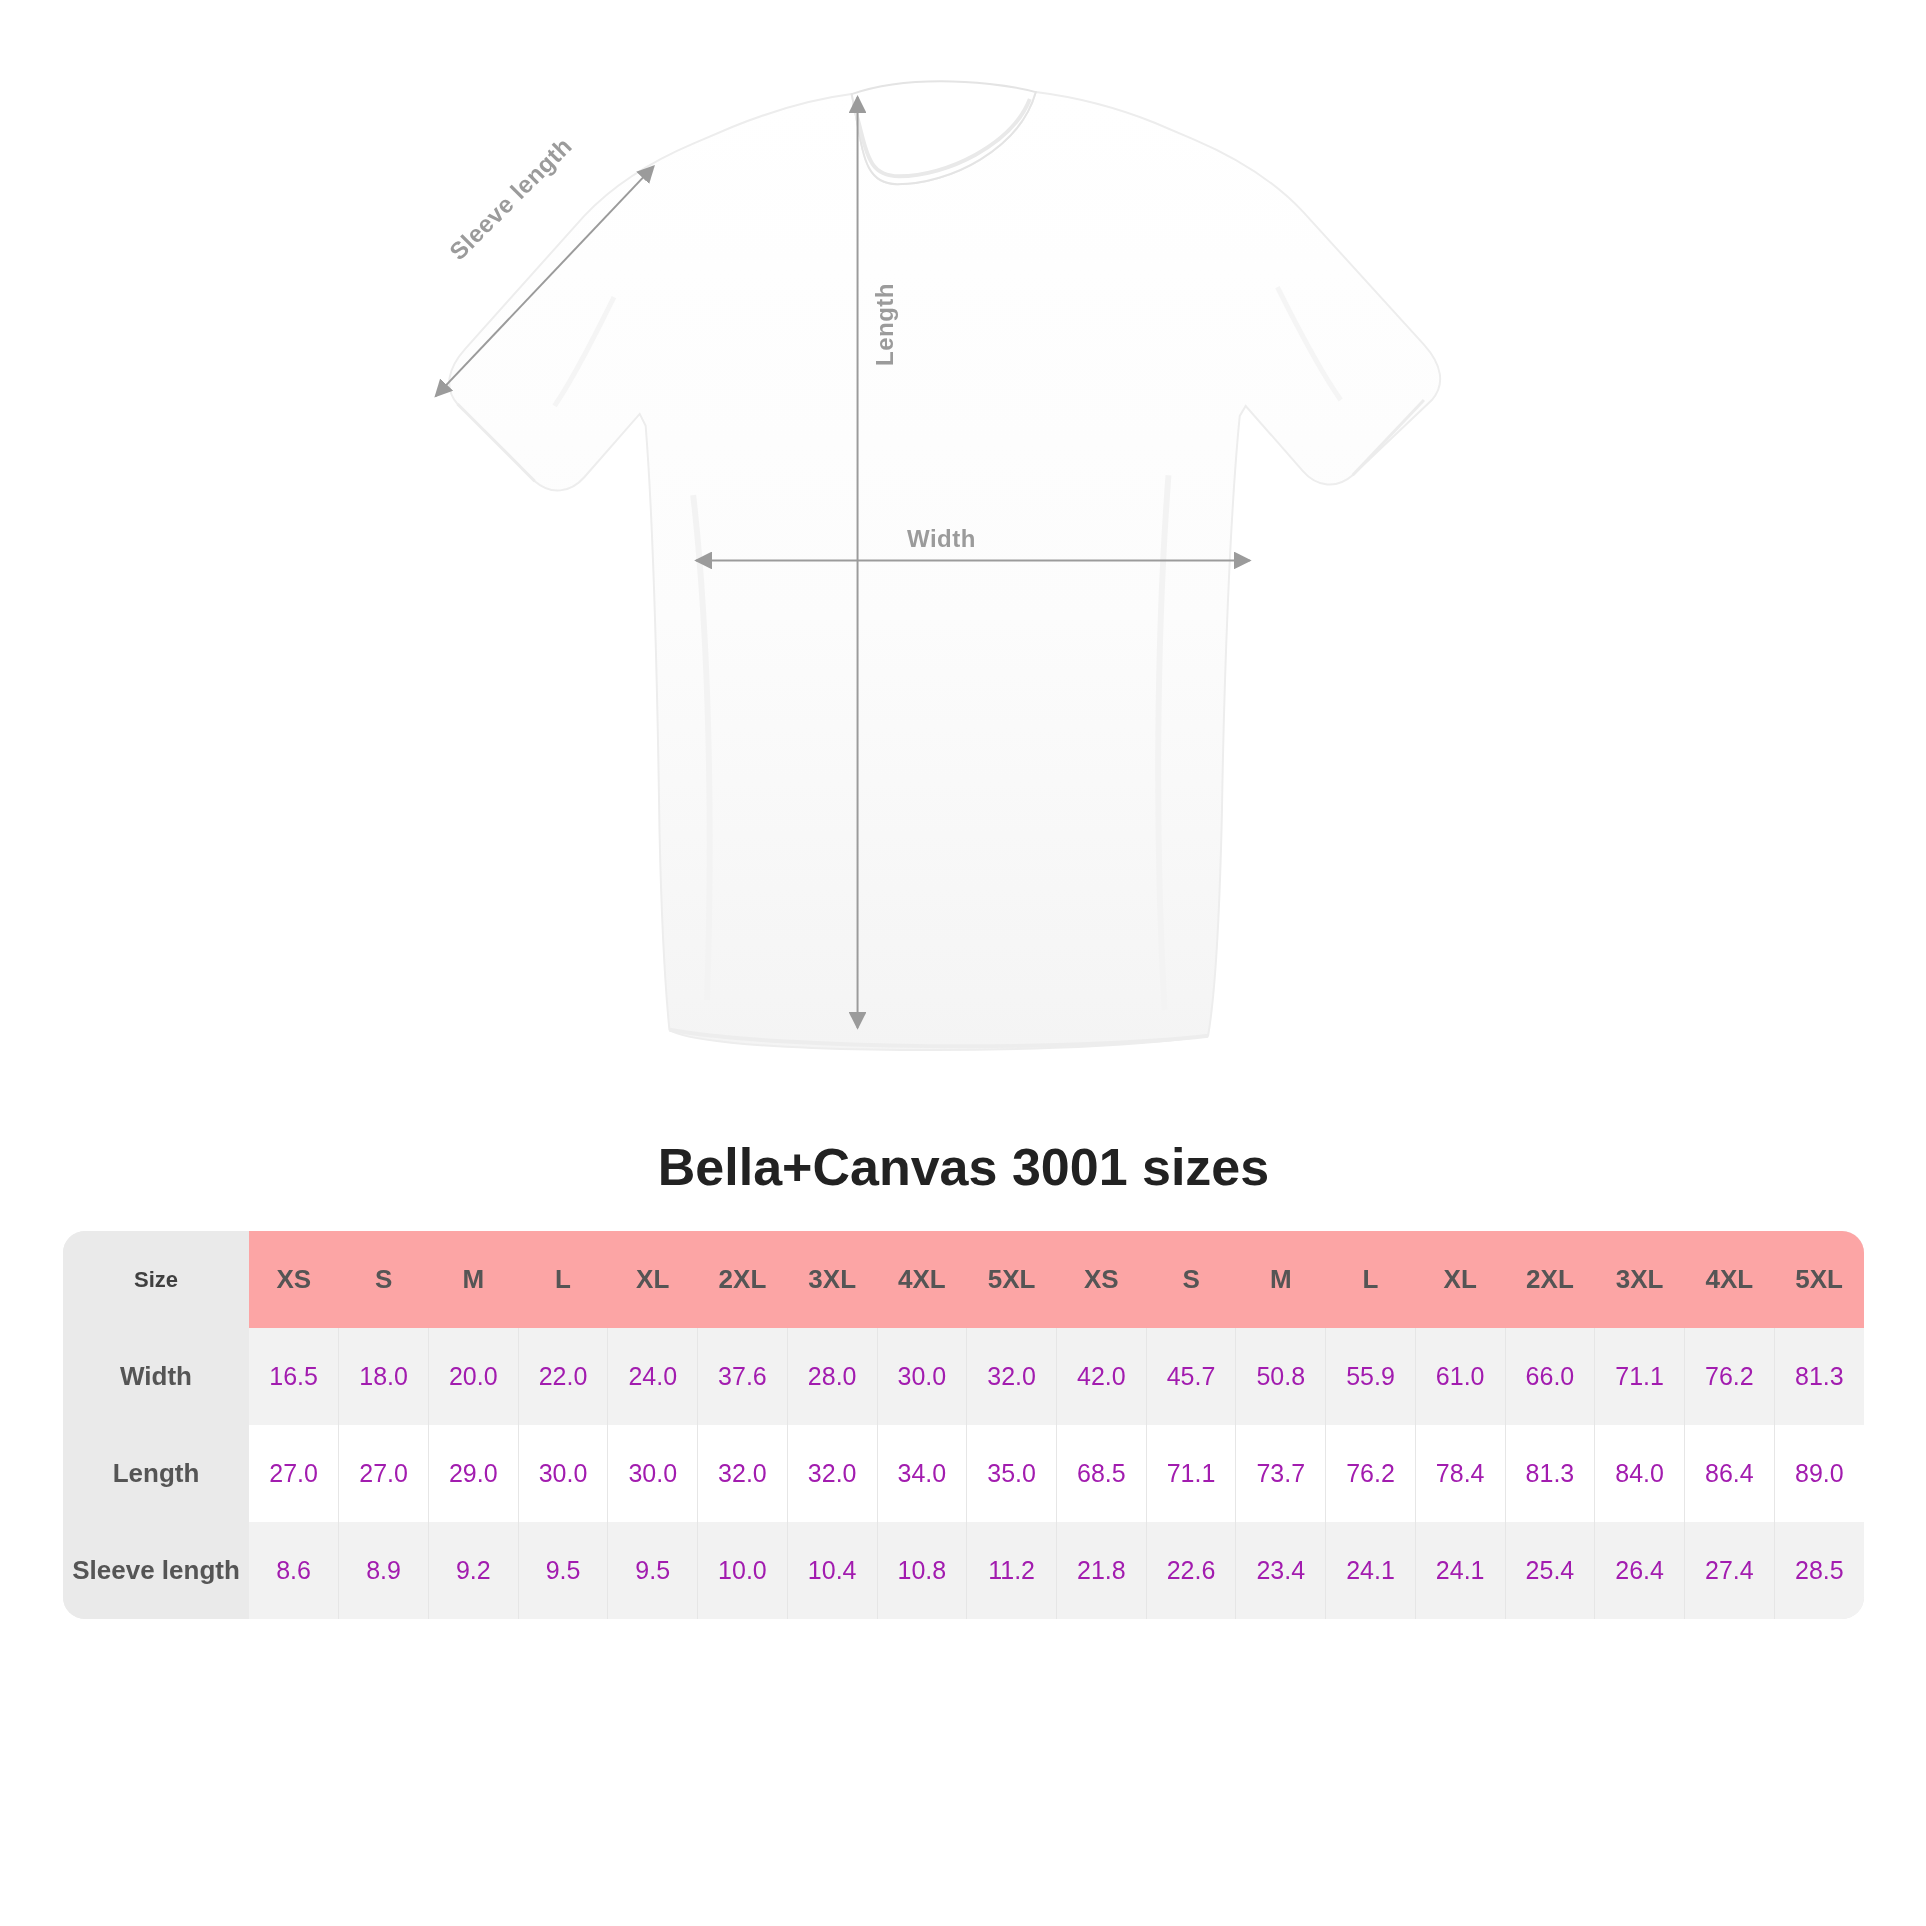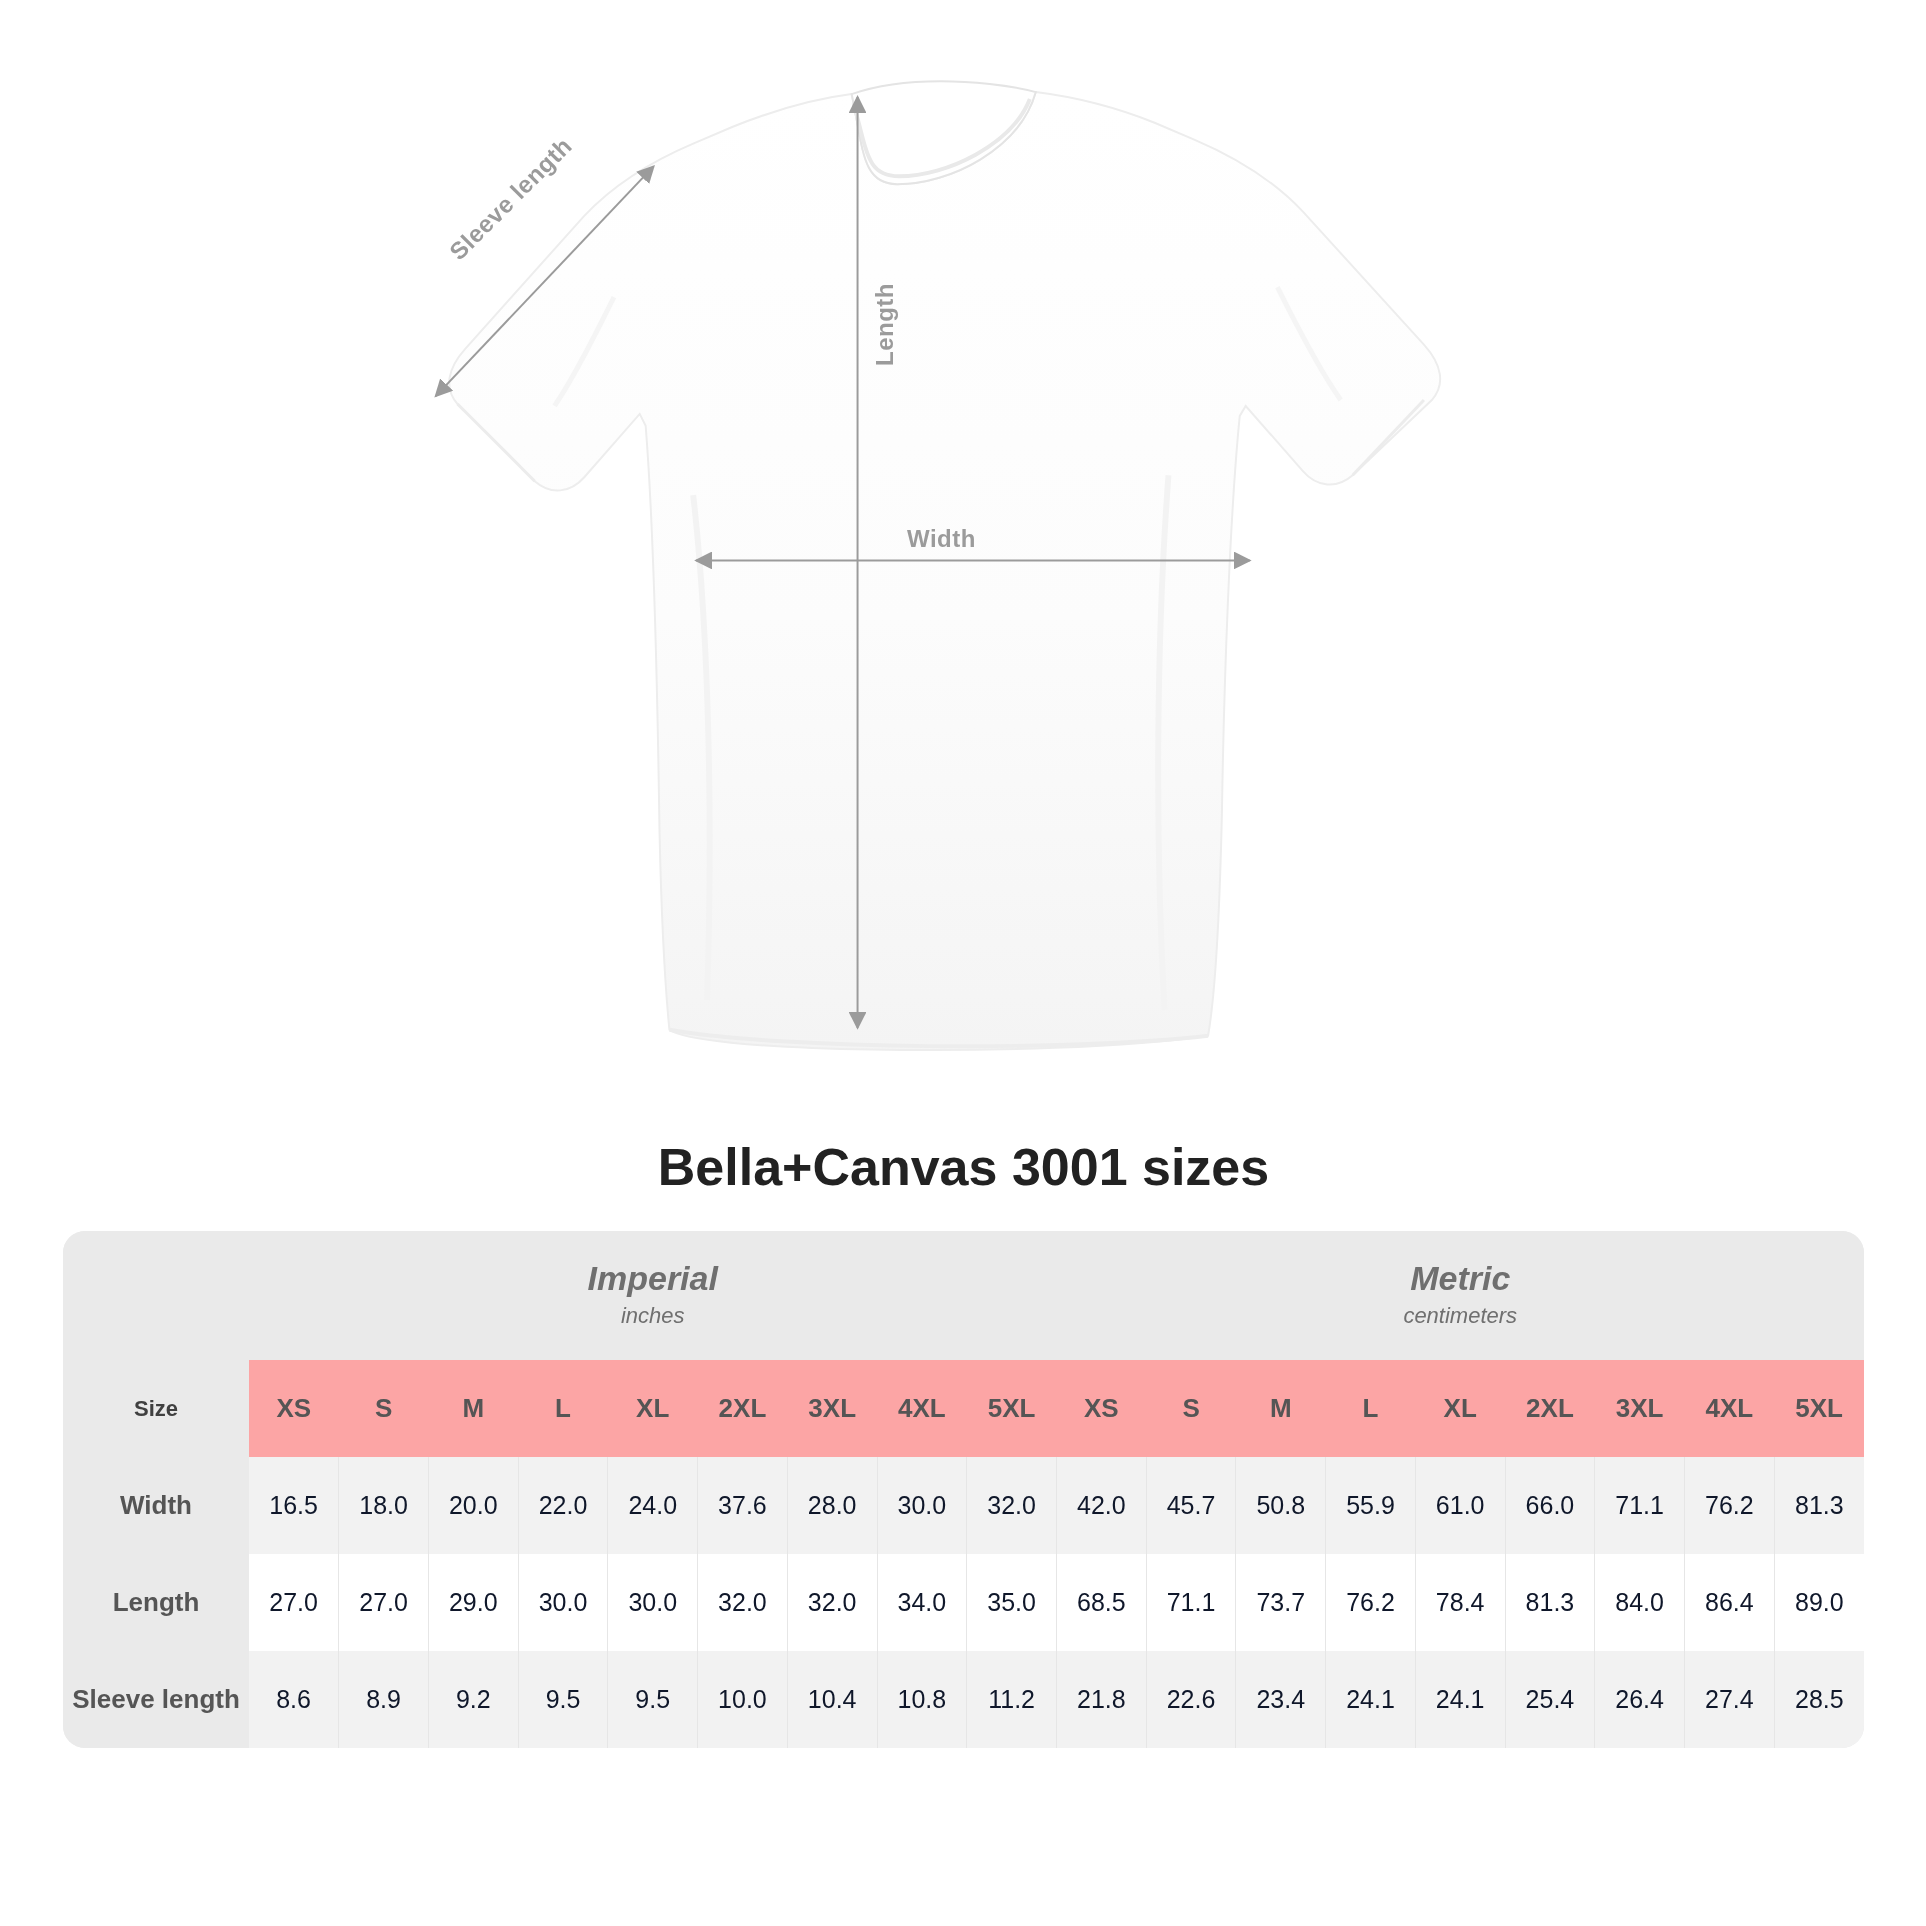--- a/index.html
+++ b/index.html
@@ -127,21 +127,21 @@
     background: #eaeaea;
     font-weight: bold;
     color: #404040;
     font-size: 22px;
   }
 
   
   tr.data-row td {
     height: 95px;
     background: #ffffff;
-    color: #0f172a;
+    color: #a21caf;
     border-left: 1px solid #e6e6e6;
   }
   tr.data-row.alt td {
     background: #f2f2f2;
   }
   tr.data-row td.row-label {
     background: #eaeaea;
     font-weight: bold;
     color: #555555;
     font-size: 26px;
@@ -239,31 +239,20 @@
   <h1 class="chart-title">Bella+Canvas 3001 sizes</h1>
 </div>
 
 <div class="table-wrap">
   <table class="size-table">
     <colgroup>
       <col class="label-col">
       <col span="18">
     </colgroup>
     <tbody>
-      <tr>
-        <td class="blank-cell"></td>
-        <td class="unit-cell" colspan="9">
-          <span class="unit-name">Imperial</span>
-          <span class="unit-sub">inches</span>
-        </td>
-        <td class="unit-cell" colspan="9">
-          <span class="unit-name">Metric</span>
-          <span class="unit-sub">centimeters</span>
-        </td>
-      </tr>
 
       <tr class="size-row">
         <td class="row-label">Size</td>
         <td>XS</td>
         <td>S</td>
         <td>M</td>
         <td>L</td>
         <td>XL</td>
         <td>2XL</td>
         <td>3XL</td>

